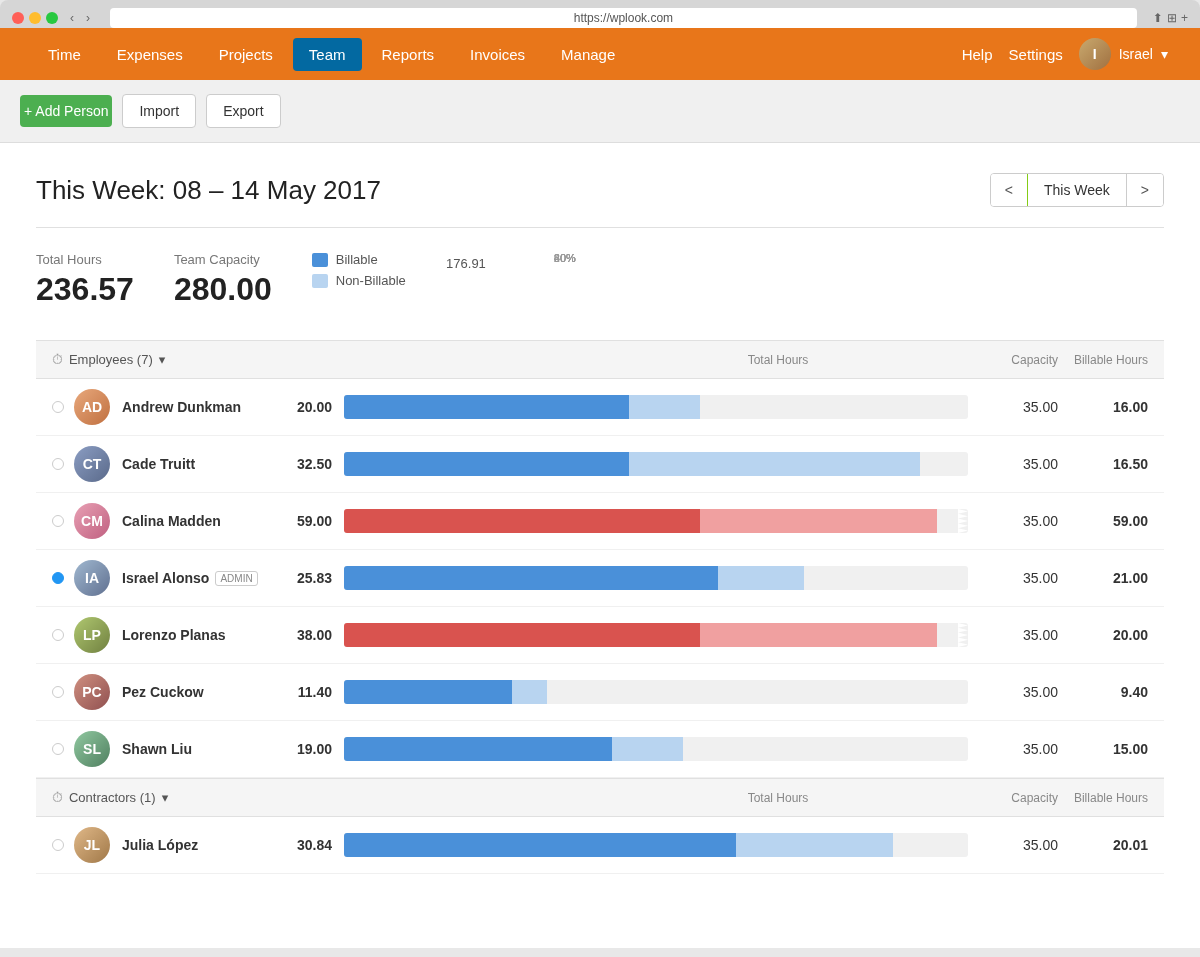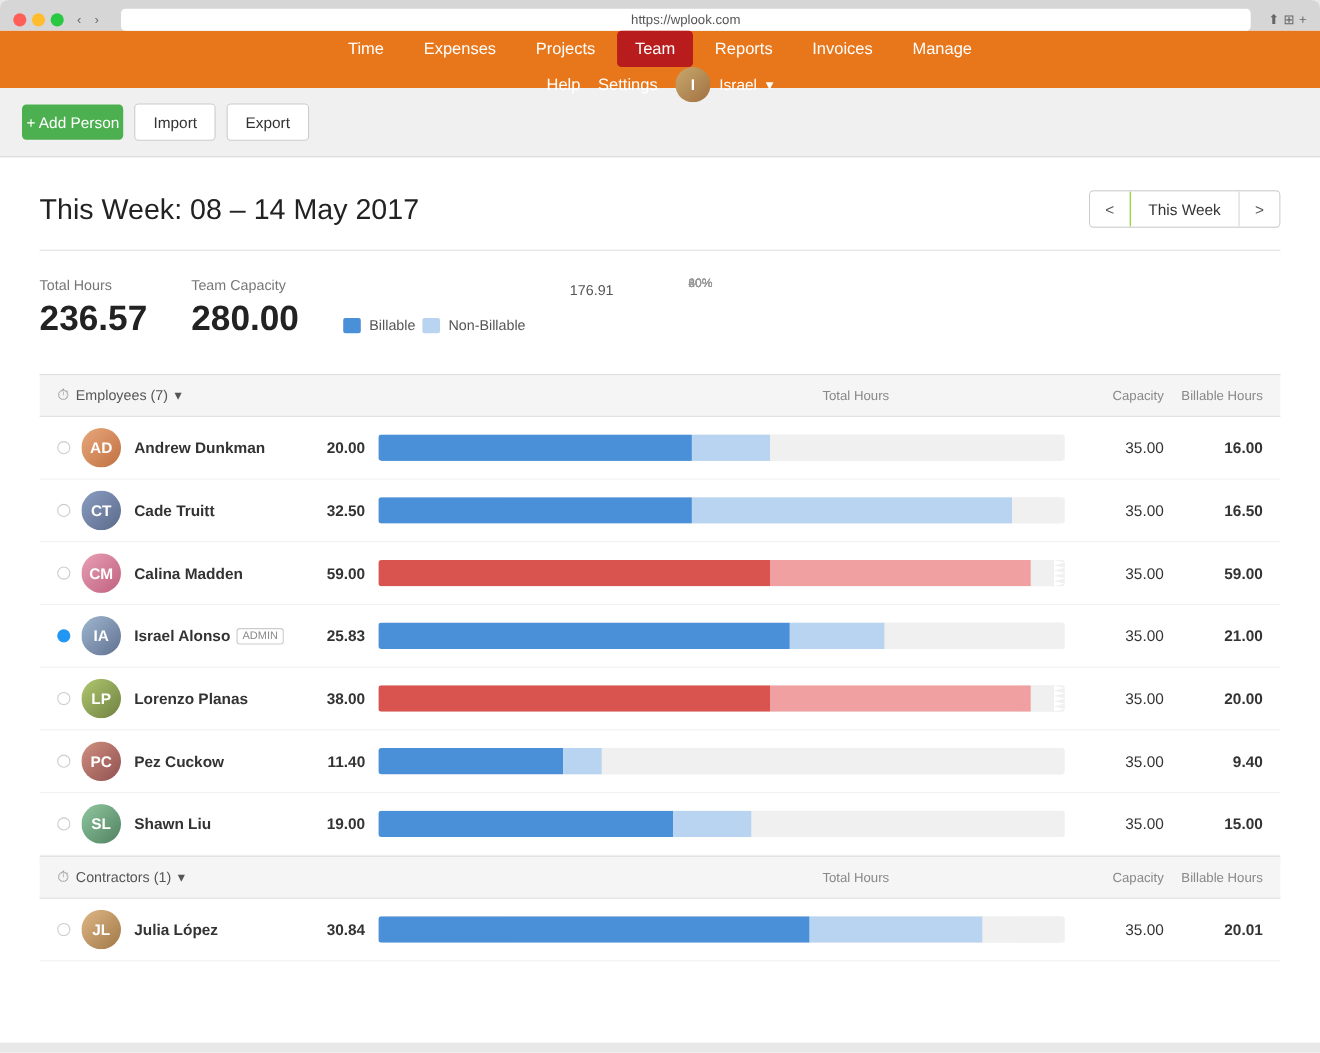--- a/index.html
+++ b/index.html
@@ -26,35 +26,34 @@
     .win-btn { background: none; border: none; font-size: 12px; color: #666; cursor: pointer; }
 
     
     .app { background: white; min-height: 920px; }
 
     
     .top-nav {
       background: #e8761a;
       display: flex;
       align-items: center;
-      padding: 0 11px;
+      padding: 0 32px;
       height: 52px;
-      flex-direction: column;
     }
     .nav-items { display: flex; align-items: center; gap: 4px; flex: 1; }
     .nav-item {
       color: white;
       padding: 8px 16px;
       border-radius: 4px;
       cursor: pointer;
       font-size: 15px;
       font-weight: 500;
       text-decoration: none;
     }
-    .nav-item.active { background: #b91c1c; }
+    .nav-item.active { background: #0369a1; }
     .nav-right { display: flex; align-items: center; gap: 16px; }
     .nav-right-item { color: white; font-size: 15px; cursor: pointer; }
     .user-info { display: flex; align-items: center; gap: 8px; color: white; cursor: pointer; }
     .user-avatar { width: 32px; height: 32px; border-radius: 50%; background: #8B6914; overflow: hidden; }
     .user-avatar-inner {
       width: 100%;
       height: 100%;
       background: linear-gradient(135deg, #c9a96e 0%, #a07040 100%);
       display: flex; align-items: center; justify-content: center;
       font-size: 14px; color: white; font-weight: bold;
@@ -127,21 +126,21 @@
       display: flex;
       align-items: flex-start;
       gap: 40px;
       margin-bottom: 32px;
     }
     .stat-block { }
     .stat-label { font-size: 13px; color: #777; margin-bottom: 4px; }
     .stat-value { font-size: 32px; font-weight: 700; color: #222; }
 
     
-    .legend { display: flex; gap: 6px; justify-content: center; margin-top: 36px; }
+    .legend { display: flex; flex-direction: column; gap: 6px; justify-content: center; }
     .legend-item { display: flex; align-items: center; gap: 8px; font-size: 13px; color: #555; }
     .legend-swatch { width: 16px; height: 14px; border-radius: 2px; }
     .legend-swatch.billable { background: #4a90d9; }
     .legend-swatch.non-billable { background: #b8d4f0; }
 
     
     .summary-bars {
       flex: 1;
       display: flex;
       flex-direction: row;

